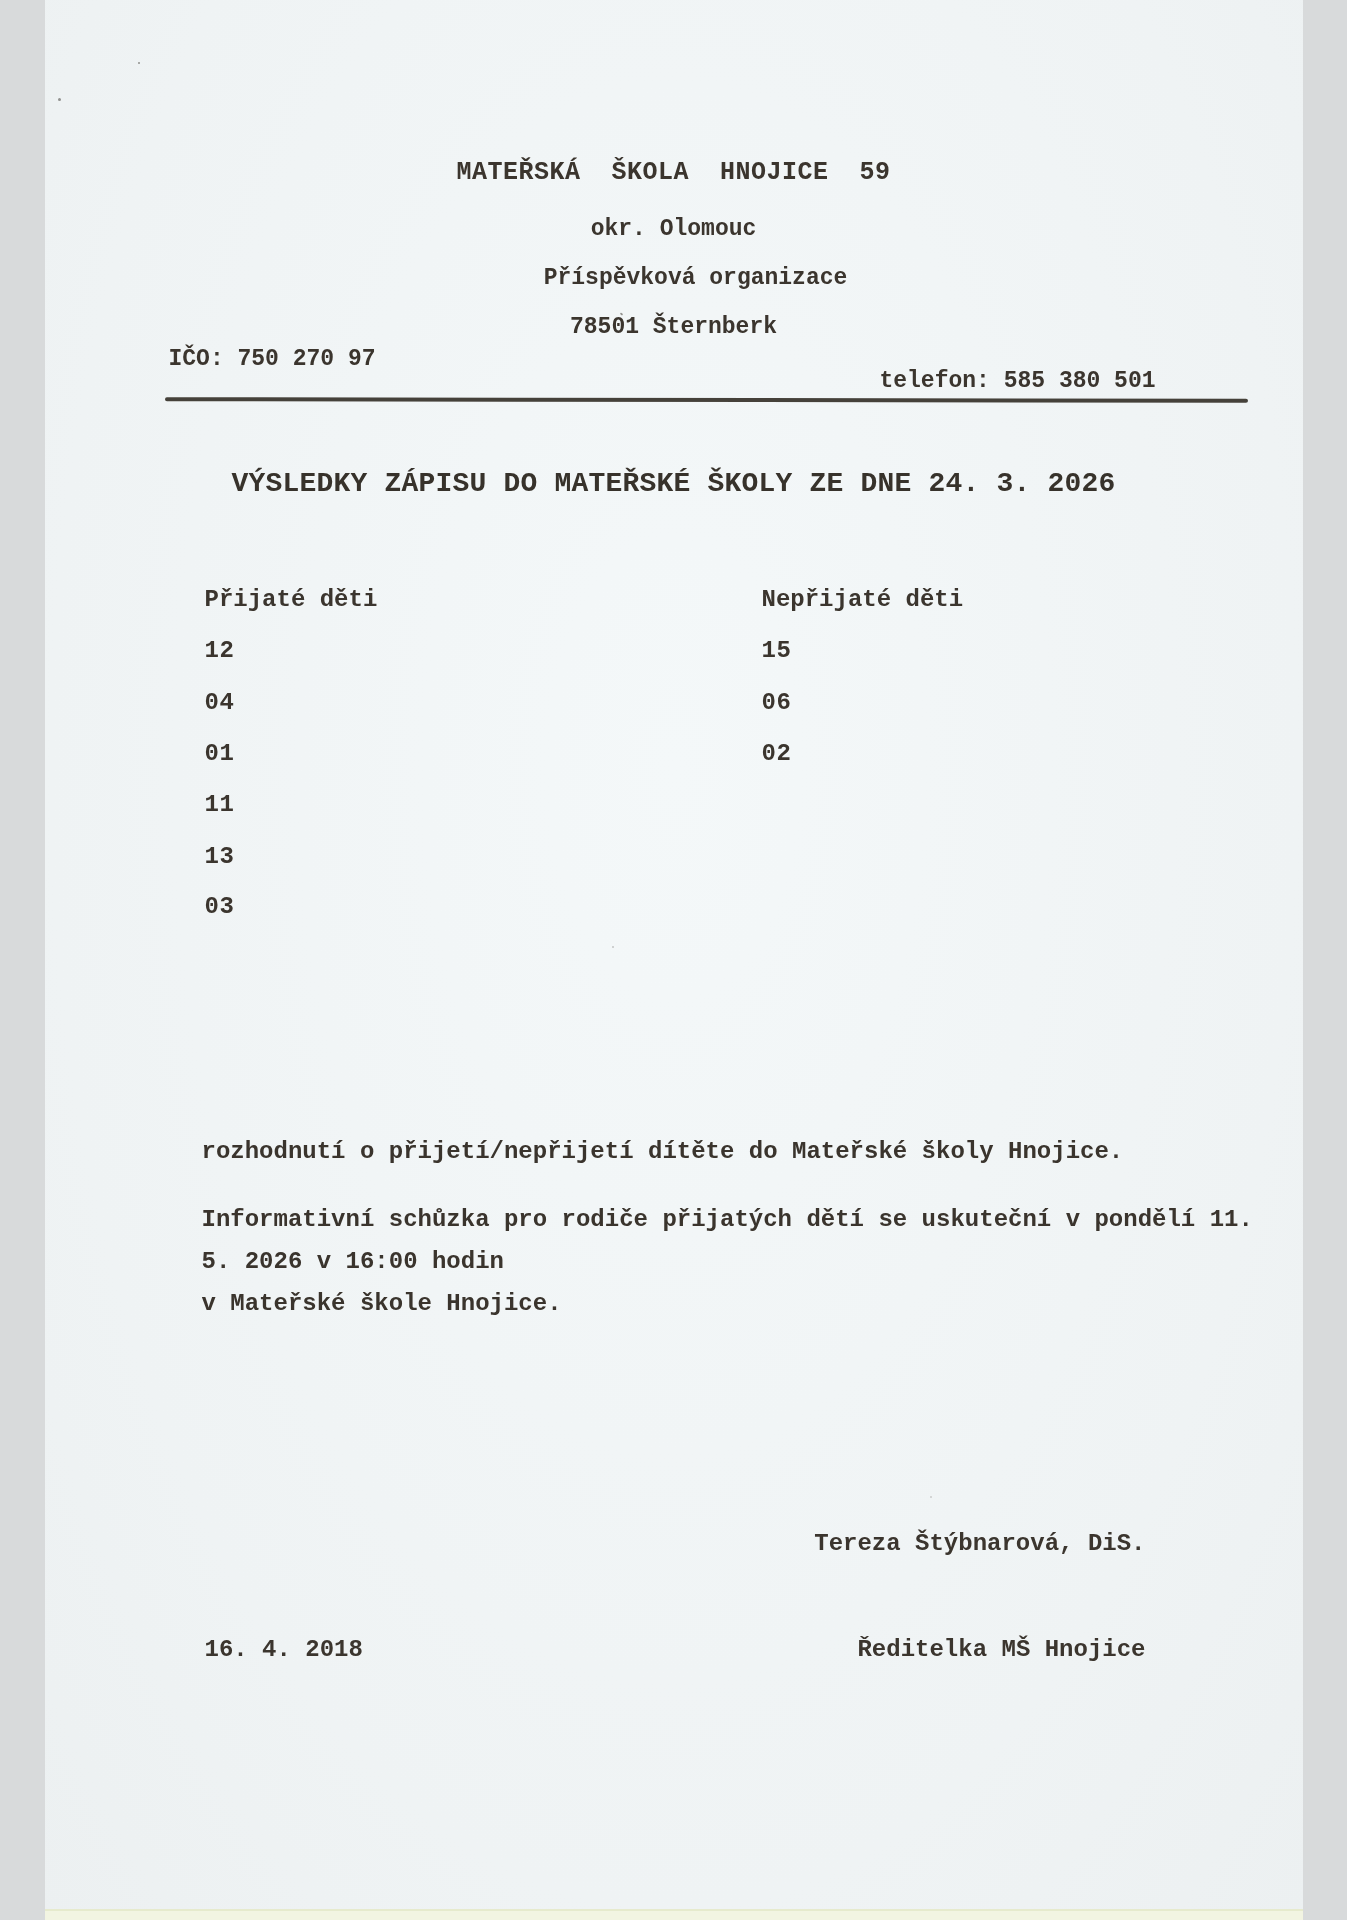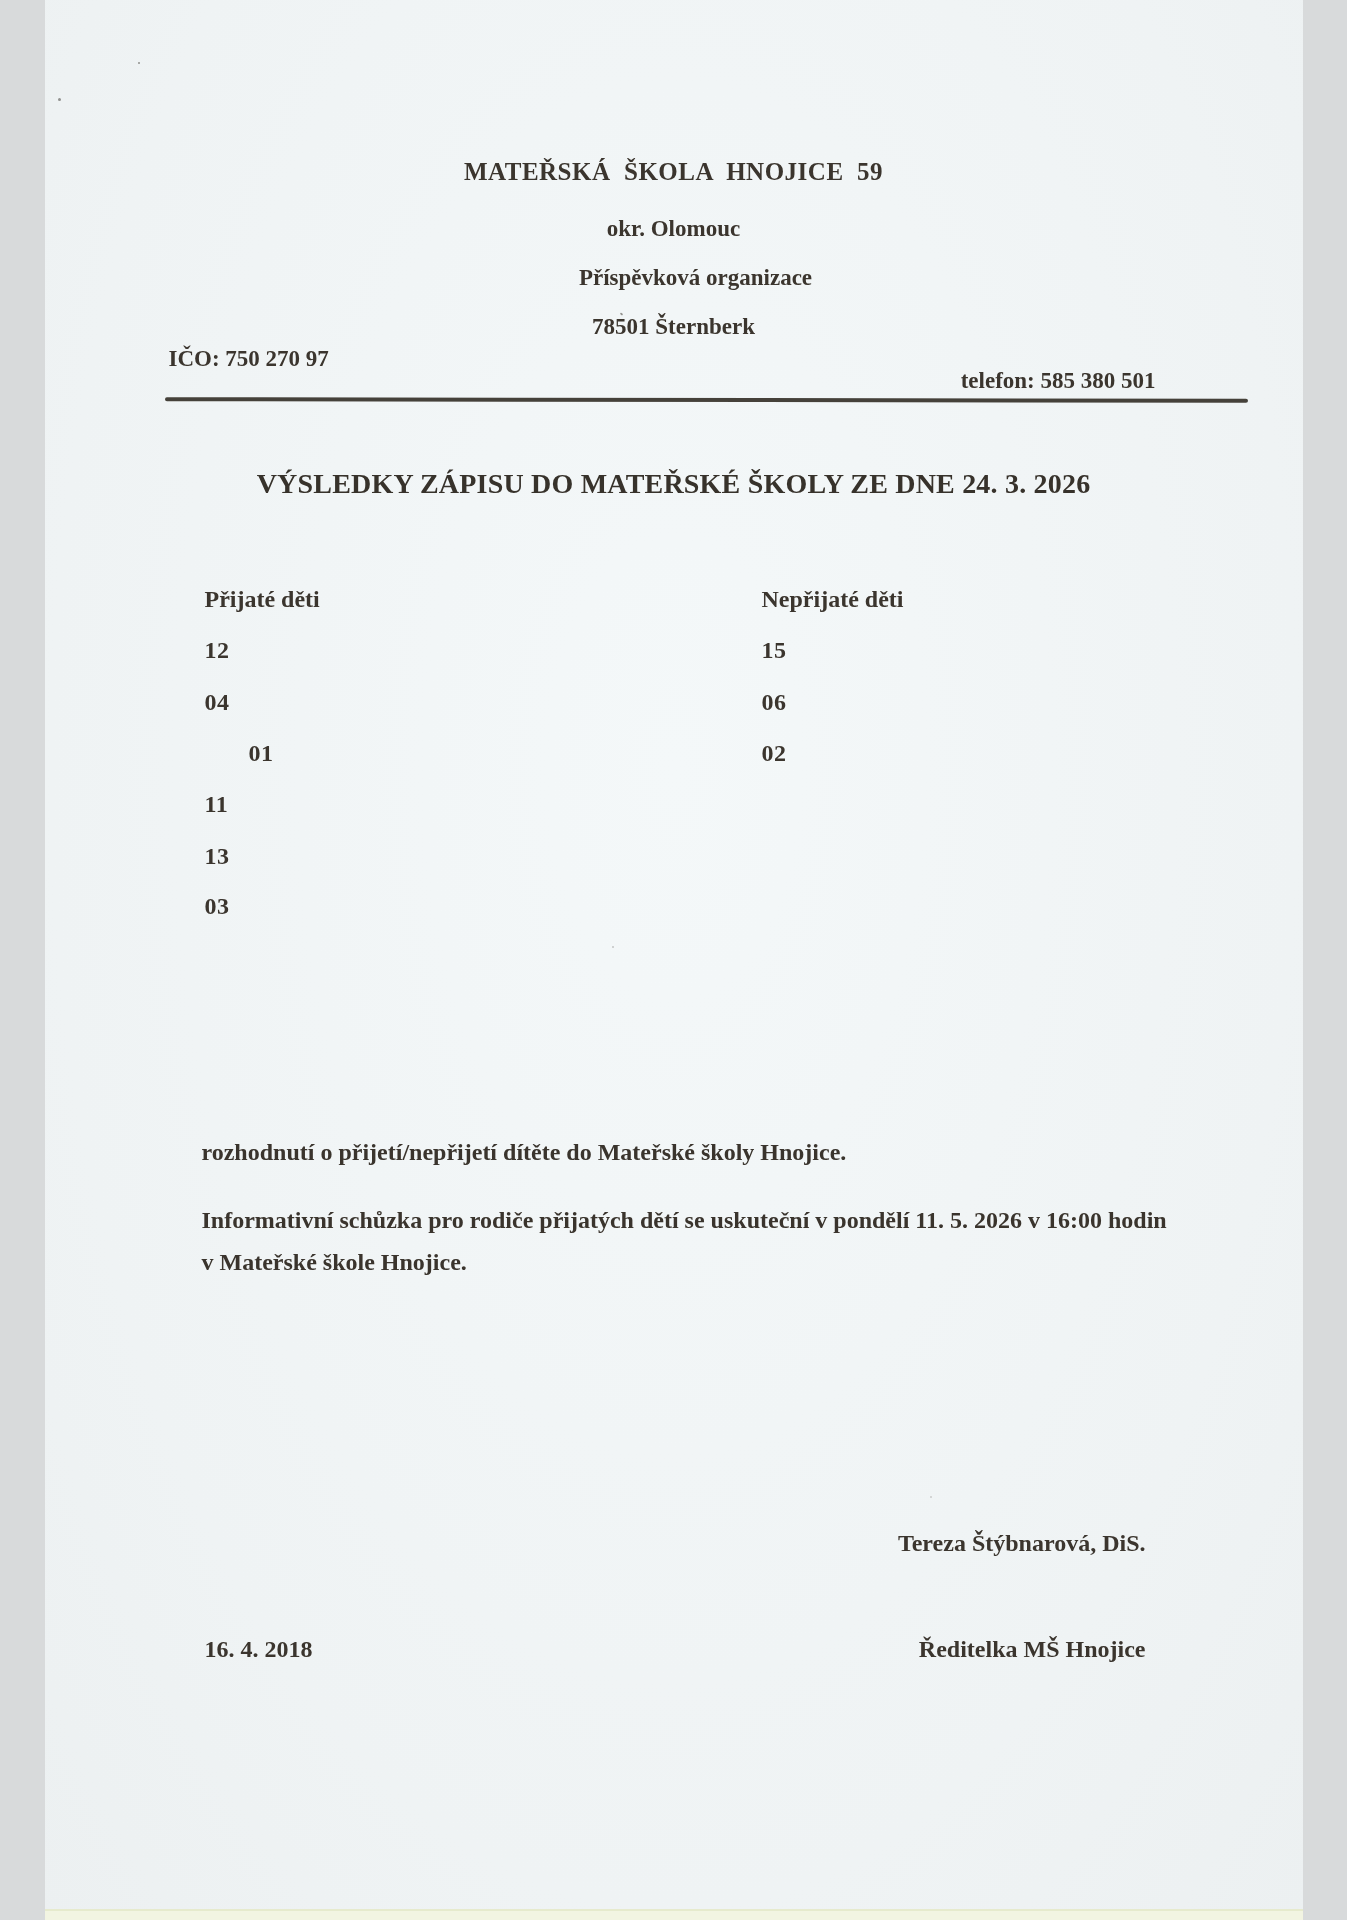--- a/index.html
+++ b/index.html
@@ -9,21 +9,21 @@
     background: #d8dadb;
   }
   .page {
     position: relative;
     width: 1258px;
     height: 1920px;
     margin: 0 auto;
     background: #f1f5f6;
     background-image: radial-gradient(ellipse at 50% 40%, #f4f8f9 0%, #eff3f4 70%, #ecf0f1 100%);
     overflow: hidden;
-    font-family: Liberation Serif, serif;
+    font-family: Liberation Mono, monospace;
     font-weight: 700;
     color: #3b352e;
     -webkit-font-smoothing: antialiased;
   }
   .abs { position: absolute; }
   .centered { left: 0; width: 100%; text-align: center; }
   .pre { white-space: pre; }
 
   
   .hdr-line1 { top: 158px; font-size: 25px; letter-spacing: 0.5px; }
@@ -44,21 +44,21 @@
 
   .doc-title { top: 468px; font-size: 28px; letter-spacing: 0.2px; color: #37322b; }
 
   
   .col-header { font-size: 24px; }
   .accepted-header { left: 160px; top: 586px; }
   .rejected-header { left: 717px; top: 586px; }
   .num { font-size: 24px; letter-spacing: 0.5px; }
   .acc-0 { left: 160px; top: 637px; }
   .acc-1 { left: 160px; top: 689px; }
-  .acc-2 { left: 160px; top: 740px; margin-left: 44px; }
+  .acc-2 { left: 160px; top: 740px; }
   .acc-3 { left: 160px; top: 791px; }
   .acc-4 { left: 160px; top: 843px; }
   .acc-5 { left: 160px; top: 893px; }
   .rej-0 { left: 717px; top: 637px; }
   .rej-1 { left: 717px; top: 689px; }
   .rej-2 { left: 717px; top: 740px; }
 
   
   .para { left: 157px; width: 1060px; font-size: 24px; line-height: 42px; color: #3a342d; }
   .para-1 { top: 1131px; }

